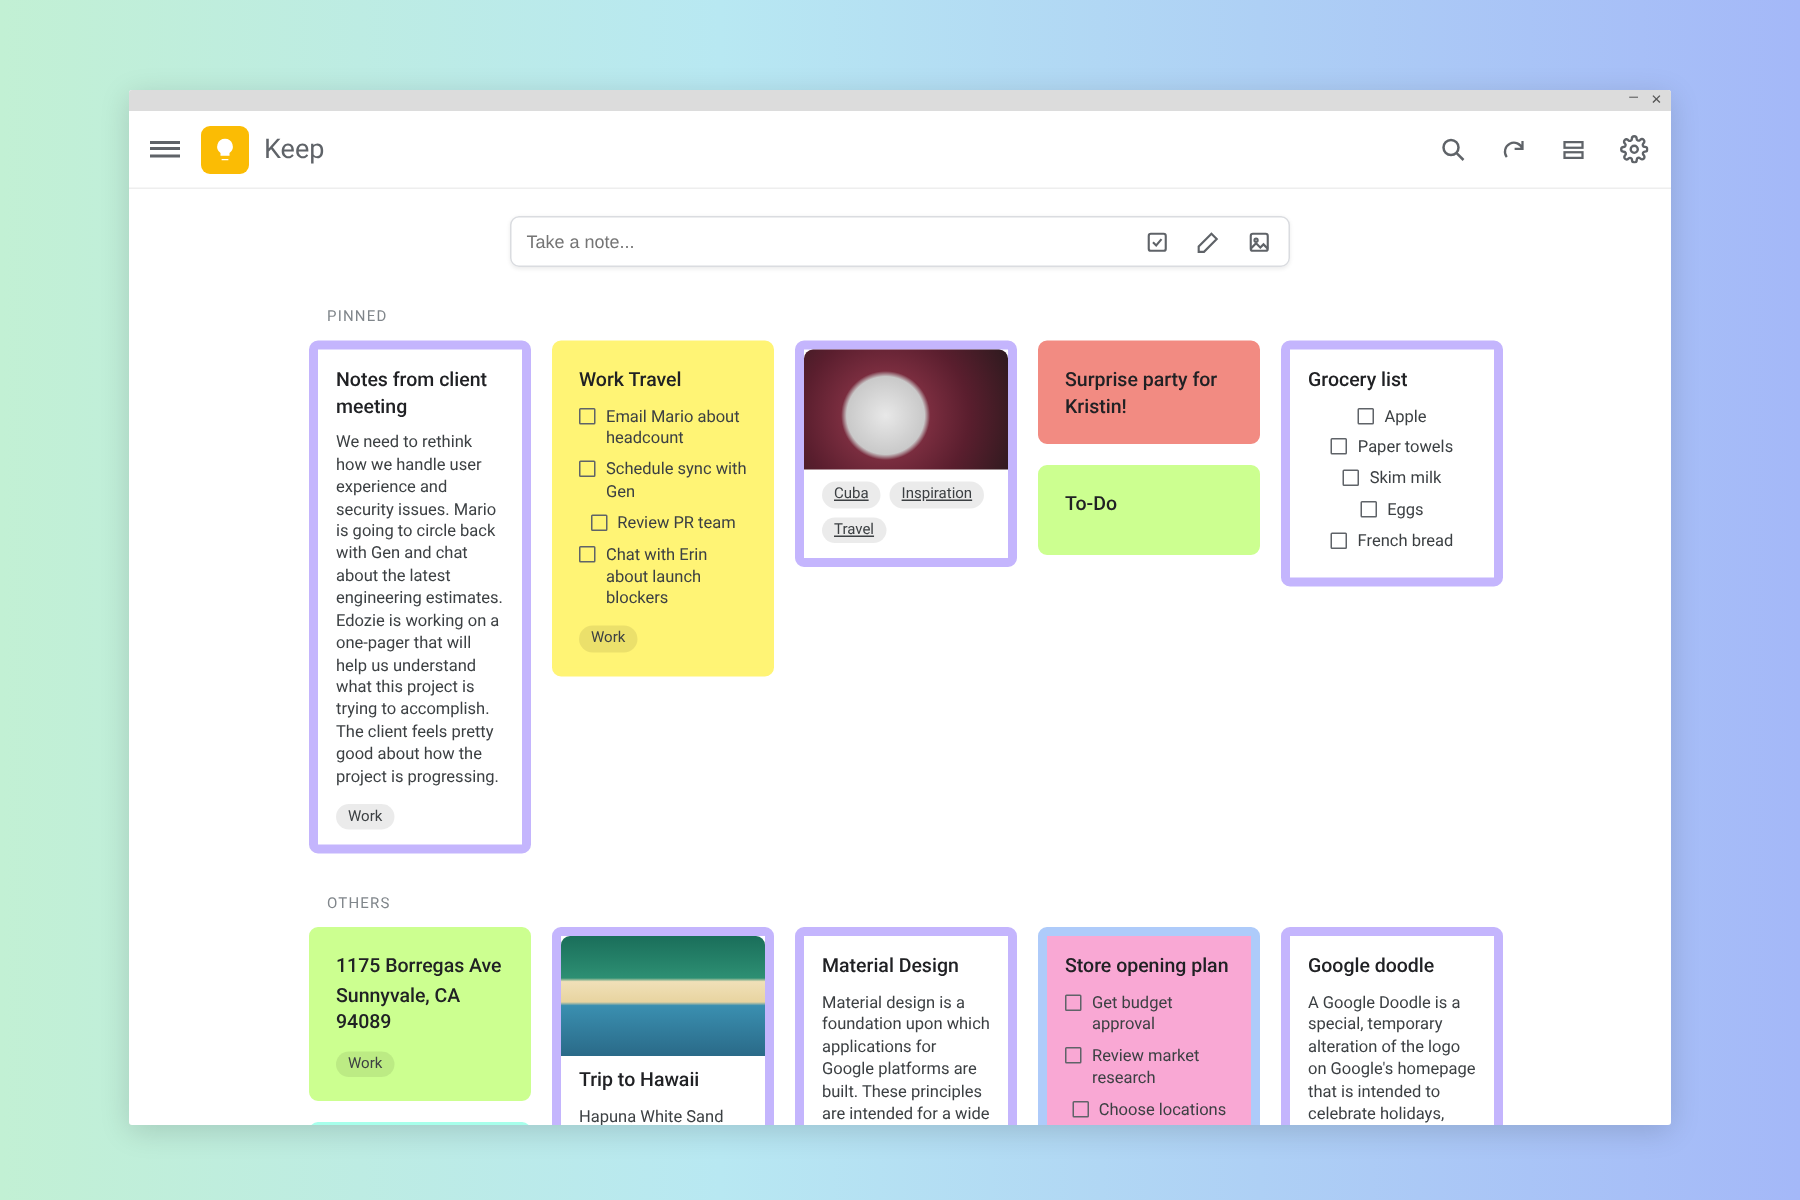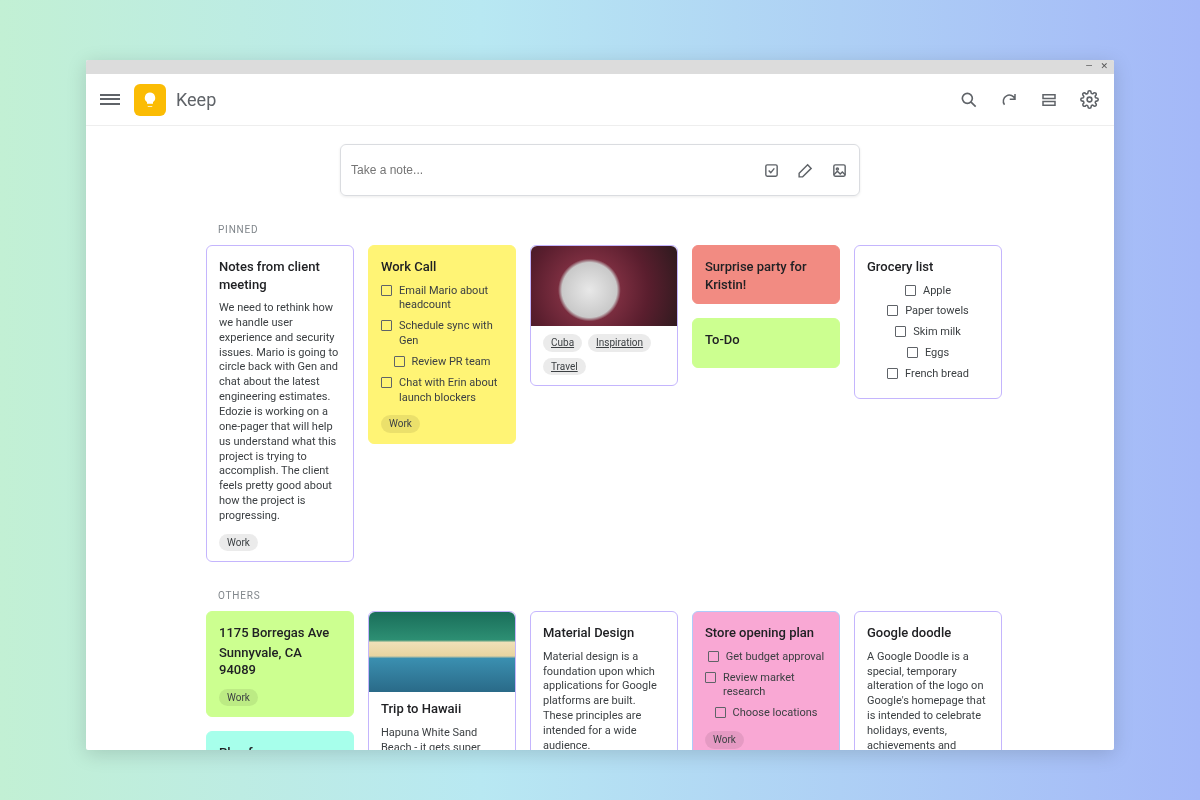--- a/index.html
+++ b/index.html
@@ -43,35 +43,35 @@
     width: 32px; height: 32px; background:#fbbc04; border-radius:6px;
     margin-left: 14px; display:flex; align-items:center; justify-content:center;
   }
   .logo svg { width:18px; height:18px; }
   .app-title { margin-left: 10px; font-size: 18px; color:#5f6368; font-weight:400;}
   .header-spacer { flex:1; }
   .header-icon { width:22px; height:22px; margin-left:18px; color:#5f6368; cursor:pointer; display:flex; align-items:center; justify-content:center;}
   .content { flex:1; overflow-y:auto; padding: 18px 120px 40px 120px; }
 
   .take-note {
-    width: 520px; height: 52px; margin: 0 auto 28px auto;
+    width: 520px; height: 34px; margin: 0 auto 28px auto;
     border:1px solid #dadce0; border-radius:6px; box-shadow:0 1px 3px rgba(0,0,0,0.08);
     display:flex; align-items:center; padding:16px 10px;
   }
   .take-note input {
     flex:1; border:none; outline:none; font-size:12px; color:#5f6368;
   }
   .take-note .tn-icon { width:20px; height:20px; margin-left:14px; color:#5f6368; cursor:pointer; display:flex;align-items:center;justify-content:center;}
 
   .section-label { font-size:10px; letter-spacing:0.8px; color:#80868b; text-transform:uppercase; margin: 0 0 10px 12px; font-weight:400;}
   .masonry { display:flex; gap:14px; align-items:flex-start; margin-bottom:28px;}
   .col { display:flex; flex-direction:column; gap:14px; width:148px; flex:0 0 148px;}
 
   .note {
-    border:1px solid #c4b5fd; border-radius:6px; padding:12px 12px 10px 12px;
+    border:6px solid #c4b5fd; border-radius:6px; padding:12px 12px 10px 12px;
     background:#fff; font-size:11px; color:#3c4043; line-height:1.35;
   }
   .note.yellow { background:#fff475; border-color:#fff475;}
   .note.red { background:#f28b82; border-color:#f28b82;}
   .note.green { background:#ccff90; border-color:#ccff90;}
   .note.blue { background:#f9a8d4; border-color:#aecbfa;}
   .note.teal { background:#a7ffeb; border-color:#a7ffeb;}
   .note-title { font-size:13px; font-weight:500; color:#202124; margin-bottom:8px; }
   .note-body { font-size:11px; }
   .checklist { list-style:none; }
@@ -165,21 +165,21 @@
         <div class="note">
           <div class="note-title">Notes from client meeting</div>
           <div class="note-body">We need to rethink how we handle user experience and security issues. Mario is going to circle back with Gen and chat about the latest engineering estimates. Edozie is working on a one-pager that will help us understand what this project is trying to accomplish. The client feels pretty good about how the project is progressing.</div>
           <div class="tags">
               <span class="tag">Work</span>
             </div>
         </div>
       </div>
       <div class="col">
         <div class="note yellow">
-          <div class="note-title">Work Call</div>
+          <div class="note-title">Work Travel</div>
           <ul class="checklist">
             <li>
                 <span class="box"></span>
                 <span>Email Mario about headcount</span>
               </li>
             <li>
                 <span class="box"></span>
                 <span>Schedule sync with Gen</span>
               </li>
             <li>

